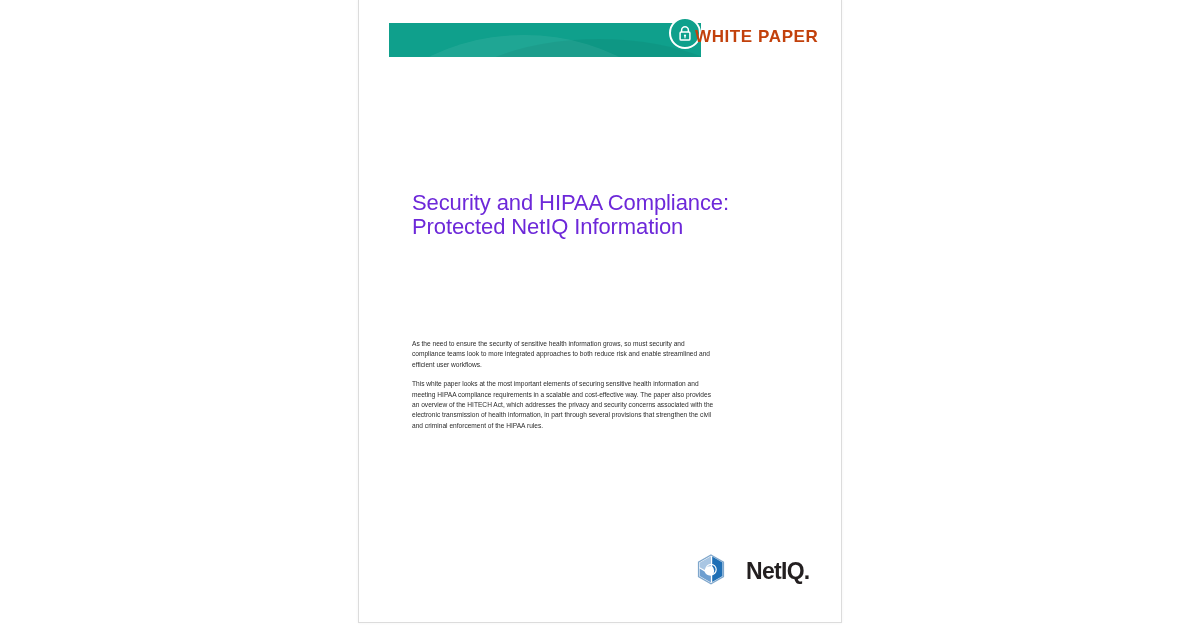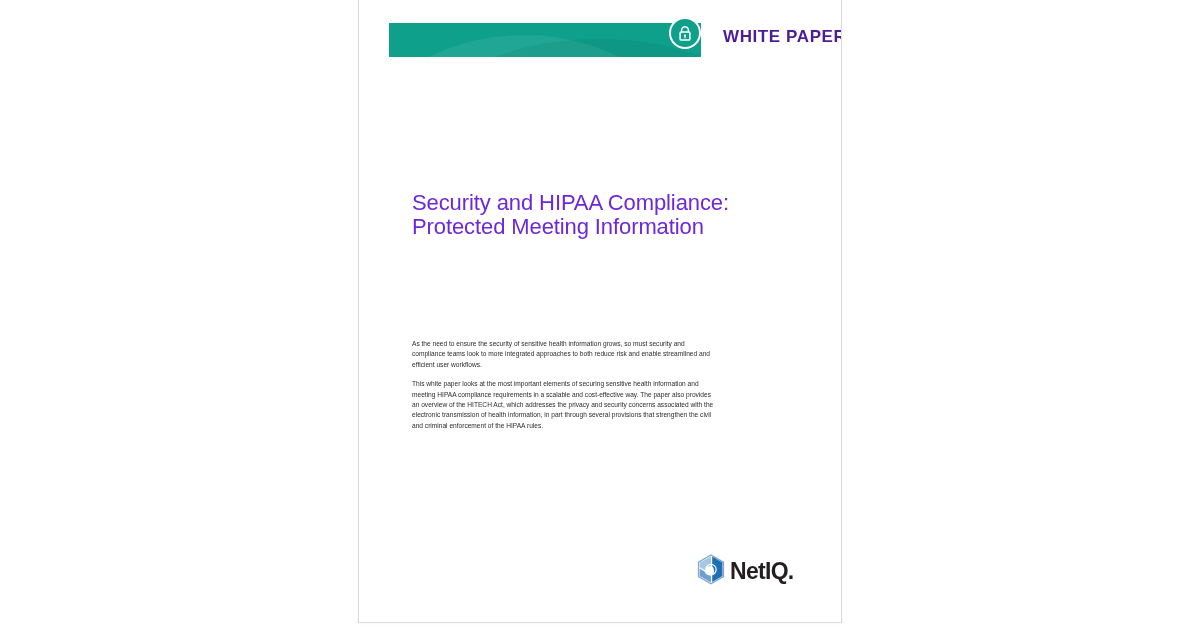--- a/index.html
+++ b/index.html
@@ -73,26 +73,26 @@
     box-sizing: border-box;
     display: flex;
     align-items: center;
     justify-content: center;
   }
   .lock-badge svg { display: block; }
 
   
   .paper-label {
     position: absolute;
-    left: 364px;
+    left: 336px;
     top: 27px;
     font-size: 17px;
     font-weight: bold;
     letter-spacing: 0.6px;
-    color: #4c1d95;
+    color: #c2410c;
     white-space: nowrap;
   }
 
   
   .doc-title {
     position: absolute;
     left: 53px;
     top: 176px;
     width: 400px;
     font-size: 22px;
@@ -119,21 +119,21 @@
   }
   .abstract p:last-child { margin-bottom: 0; }
 
   
   .logo-netiq {
     position: absolute;
     left: 338px;
     top: 554px;
     display: flex;
     align-items: center;
-    gap: 5px;
+    gap: 21px;
   }
   .logo-mark { display: block; }
   .logo-word {
     font-size: 23px;
     font-weight: bold;
     color: #231f20;
     letter-spacing: -0.7px;
     line-height: 1;
     white-space: nowrap;
   }
@@ -154,21 +154,21 @@
       <rect x="3.1" y="7.0" width="9.8" height="8.0" rx="1.1" fill="none" stroke="#ffffff" stroke-width="1.5"></rect>
       <circle cx="8" cy="10.6" r="1.15" fill="#ffffff"></circle>
       <rect x="7.45" y="10.8" width="1.1" height="2.5" fill="#ffffff"></rect>
     </svg>
   </div>
 
   <div class="paper-label">WHITE PAPER</div>
 
   <h1 class="doc-title">
     <span class="t-line">Security and HIPAA Compliance:</span>
-    <span class="t-line">Protected Meeting Information</span>
+    <span class="t-line">Protected NetIQ Information</span>
   </h1>
 
   <div class="abstract">
     <p>As the need to ensure the security of sensitive health information grows, so must security and compliance teams look to more integrated approaches to both reduce risk and enable streamlined and efficient user workflows.</p>
     <p>This white paper looks at the most important elements of securing sensitive health information and meeting HIPAA compliance requirements in a scalable and cost-effective way. The paper also provides an overview of the HITECH Act, which addresses the privacy and security concerns associated with the electronic transmission of health information, in part through several provisions that strengthen the civil and criminal enforcement of the HIPAA rules.</p>
   </div>
 
   <div class="logo-netiq">
     <span class="logo-mark">
       <svg width="28" height="31" viewBox="0 0 28 31" aria-hidden="true">

